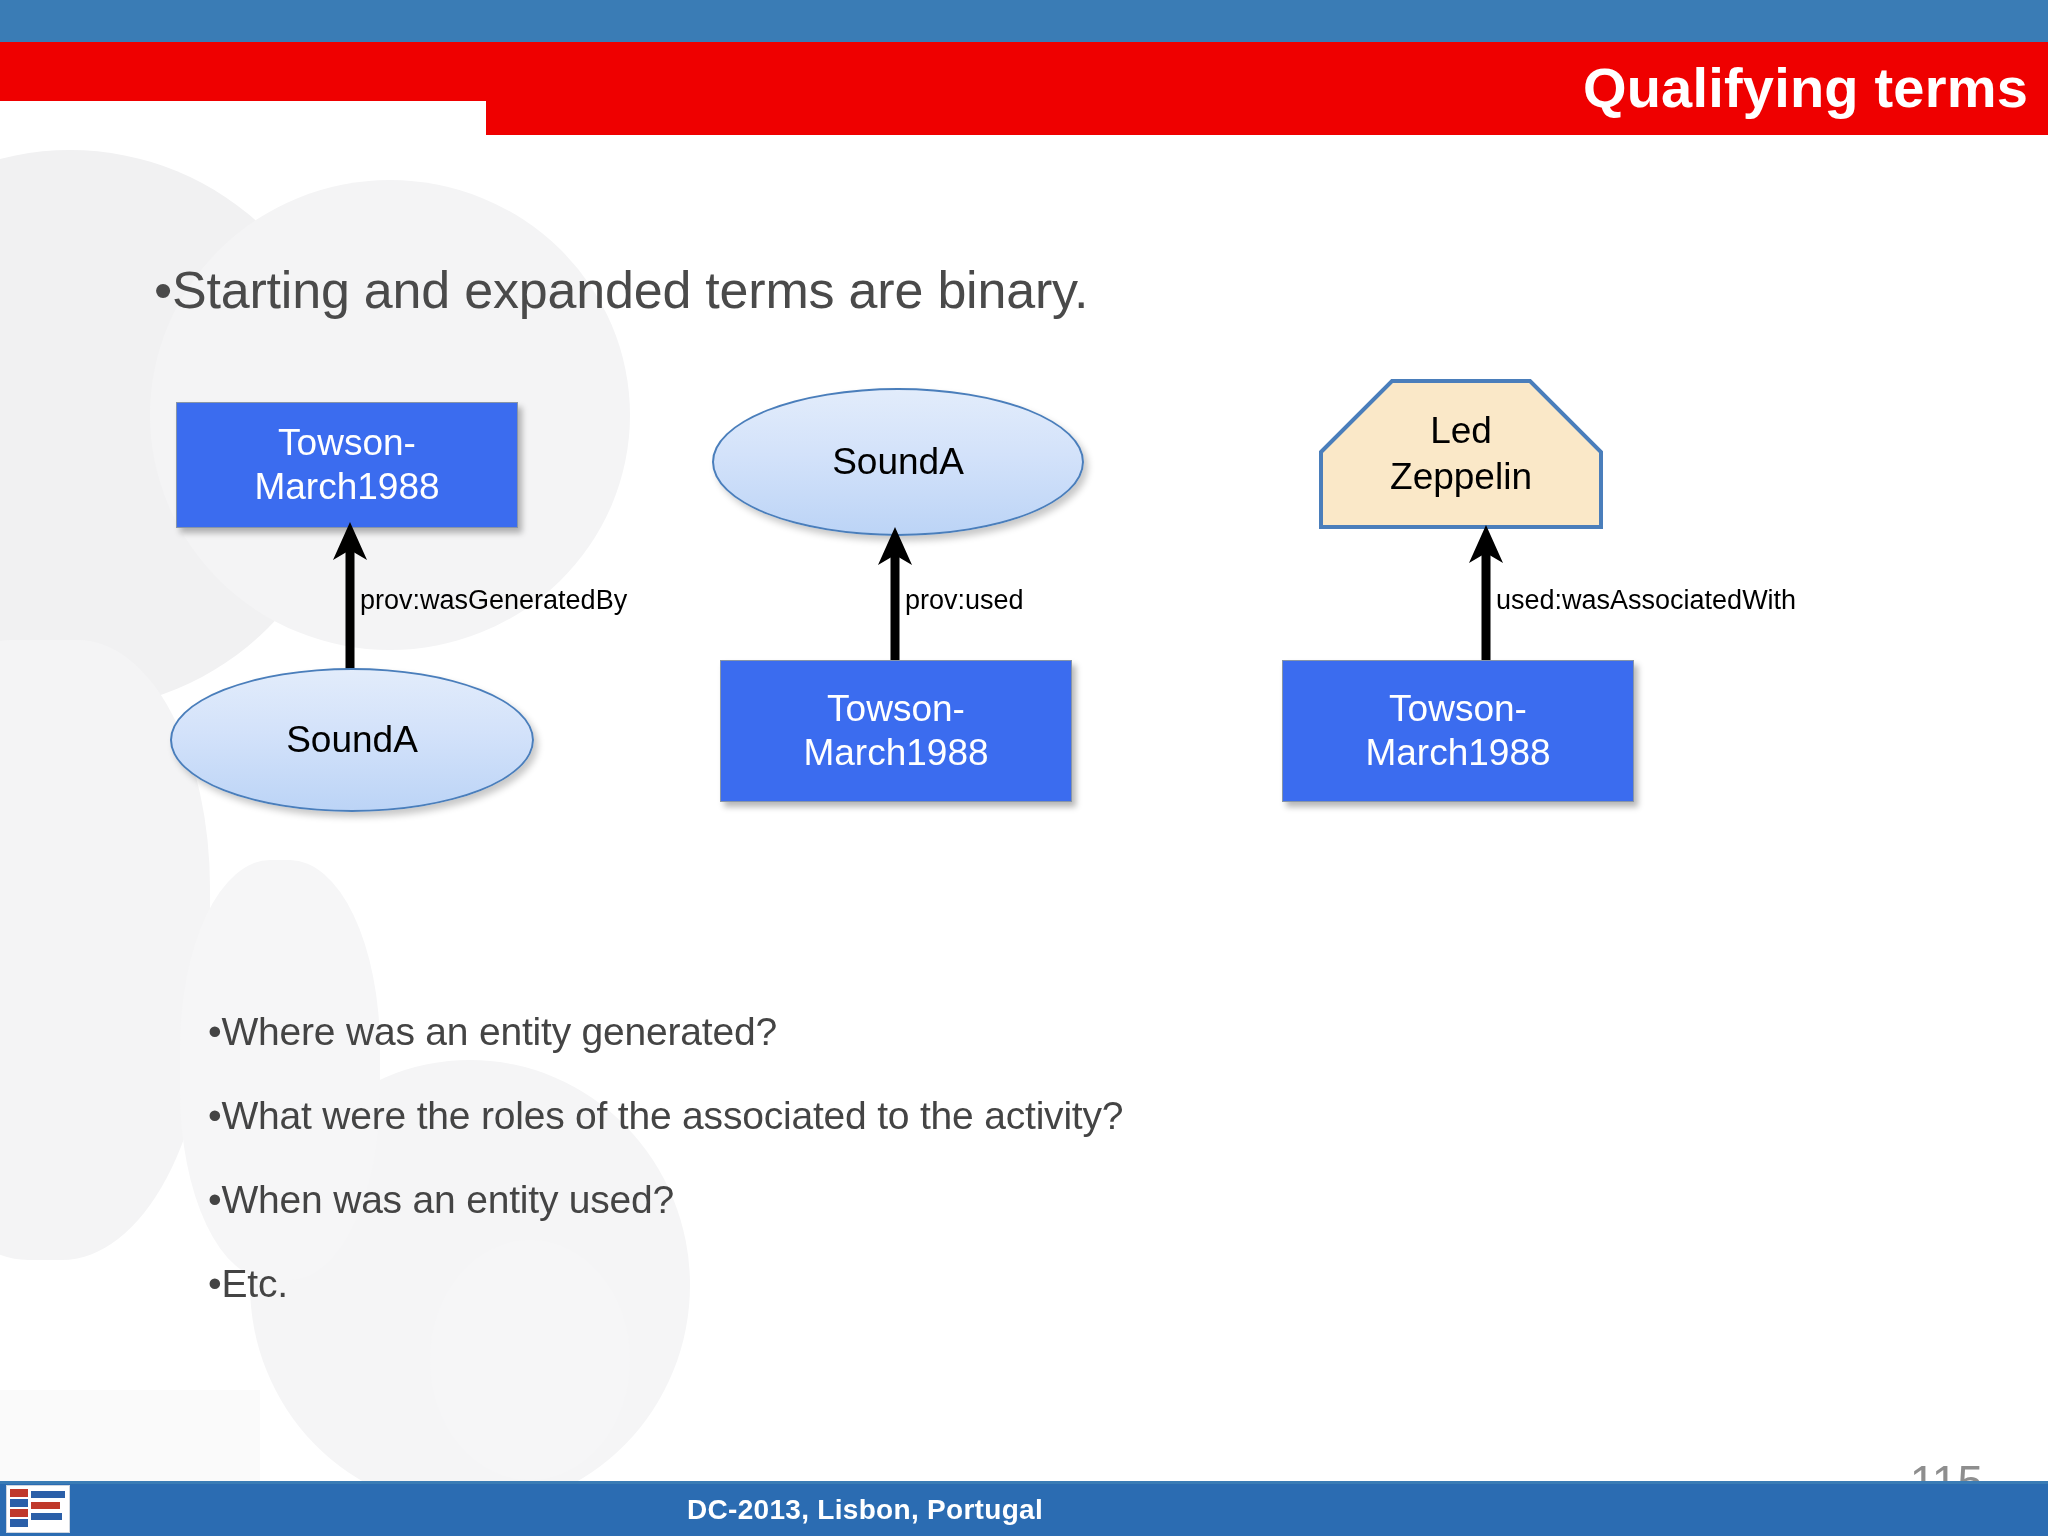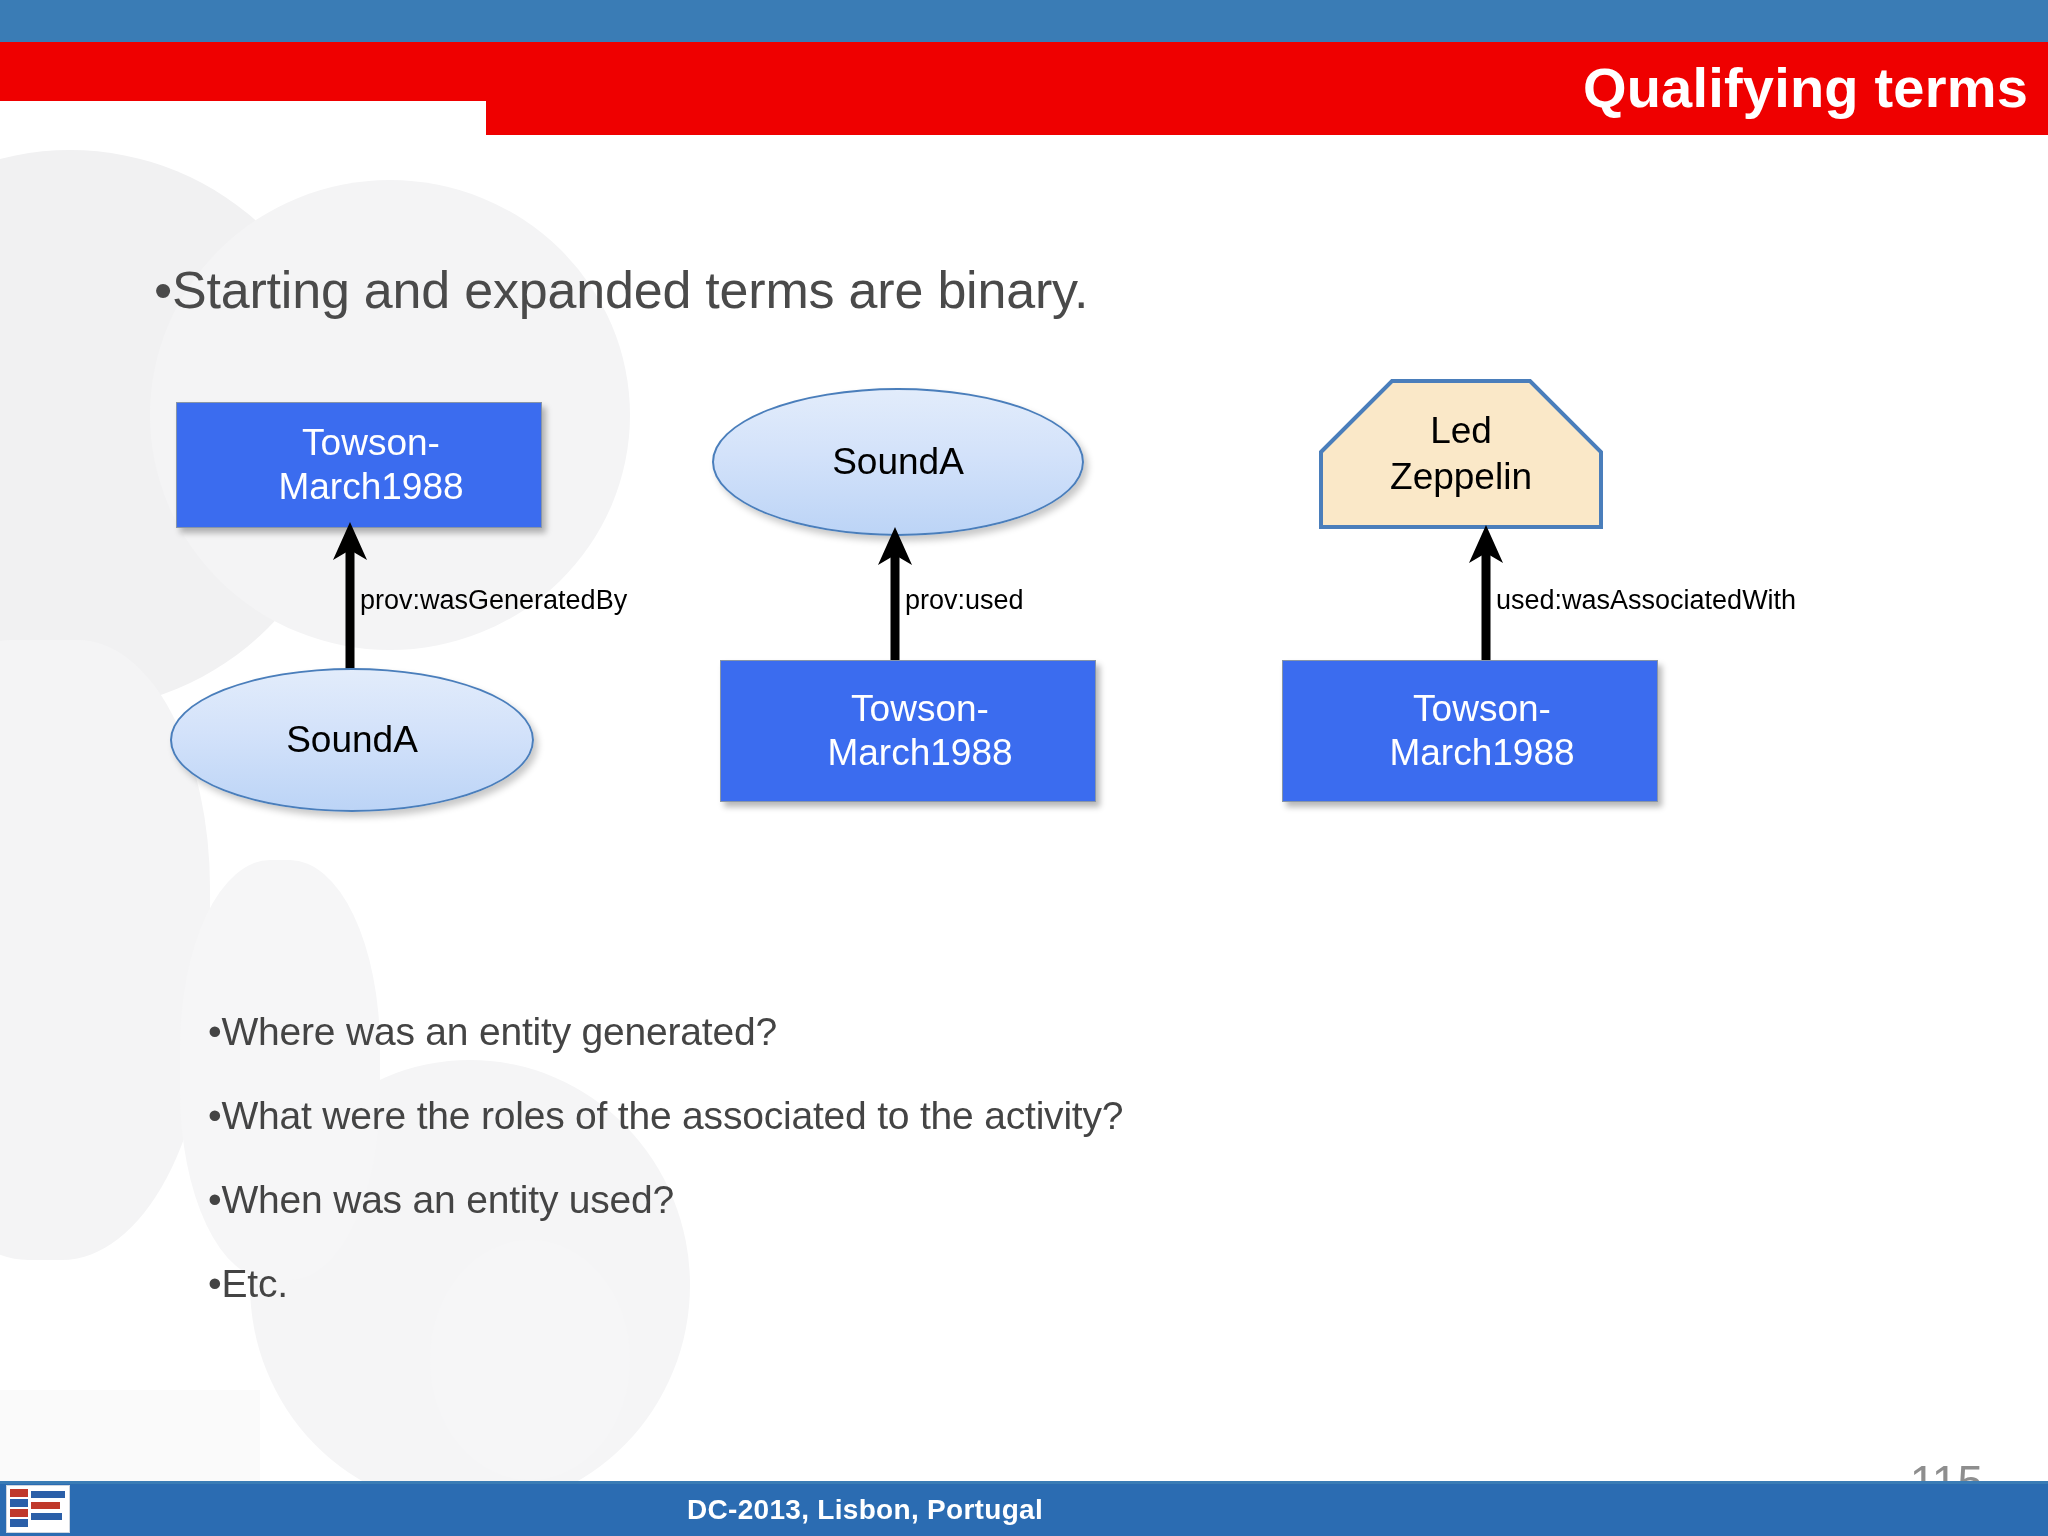--- a/index.html
+++ b/index.html
@@ -83,21 +83,20 @@
     line-height:1.18;
   }
 
   .box-blue {
     background:#3b6cef;
     border:1px solid #8795a8;
     box-shadow: 4px 5px 6px rgba(0,0,0,0.28);
     color:#ffffff;
     font-size:37px;
     font-weight:400;
-    padding-left:24px;
   }
 
   .ellipse-blue {
     background: linear-gradient(to bottom, #e2ecfb 0%, #d3e2fa 45%, #bcd4f6 100%);
     border:2px solid #4a7ebb;
     border-radius:50%;
     box-shadow: 4px 5px 7px rgba(0,0,0,0.22);
     color:#000000;
     font-size:37px;
   }

